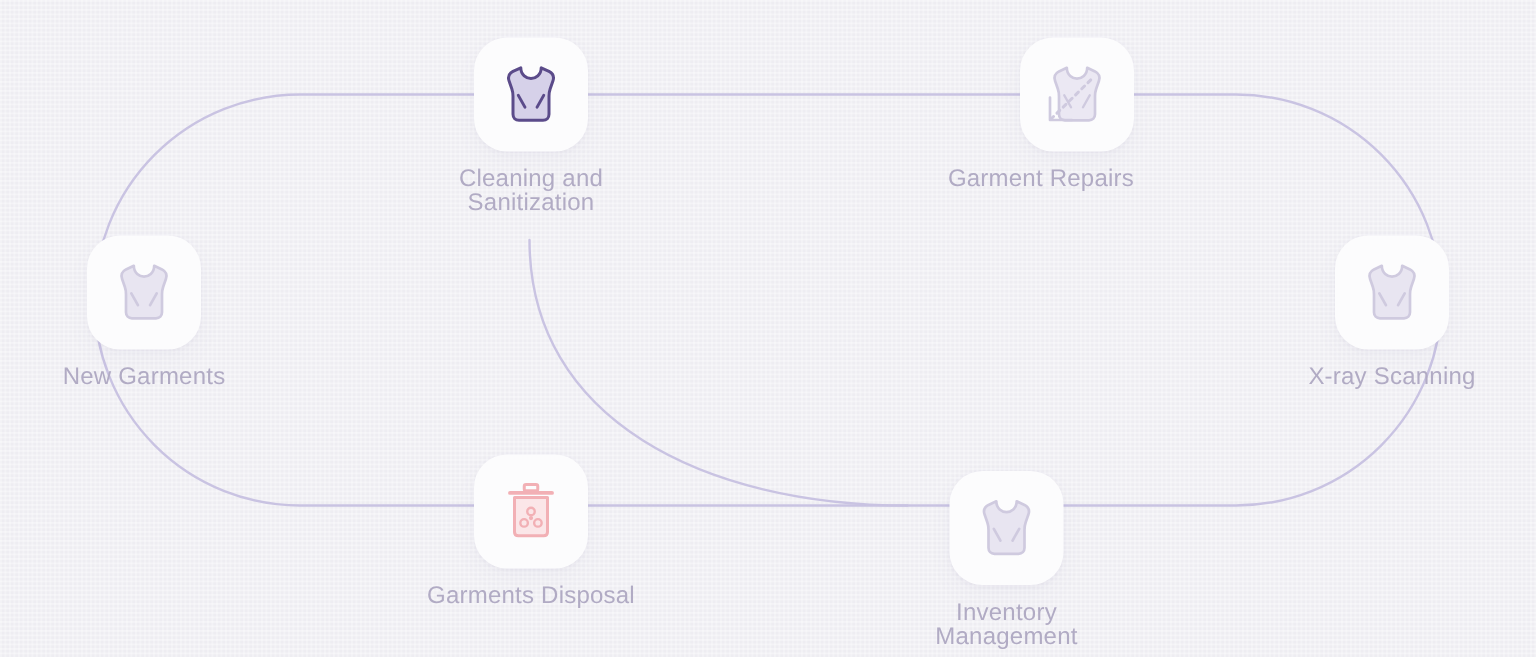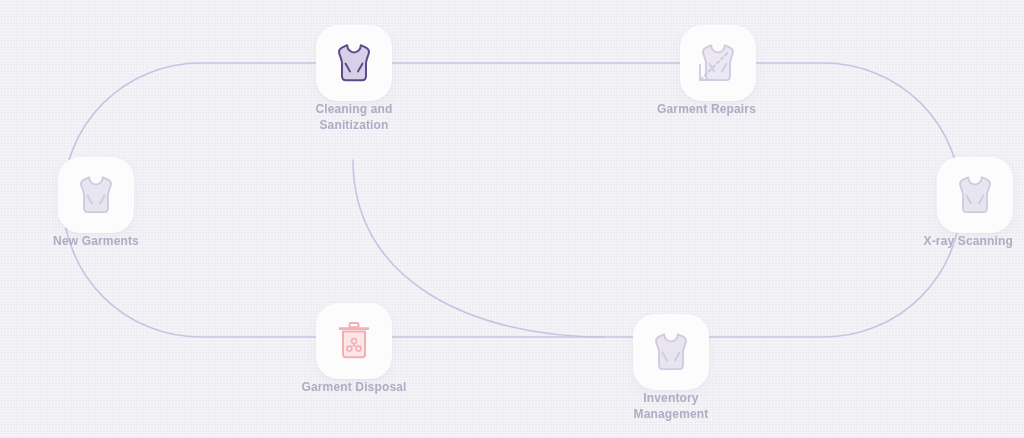--- a/index.html
+++ b/index.html
@@ -53,34 +53,35 @@
                 0 6px 16px rgba(120,110,160,0.045);
     display: flex;
     align-items: center;
     justify-content: center;
     box-sizing: border-box;
   }
 
   .node-card svg { display: block; }
 
   .node-label {
-    font-size: 12px;
+    margin-top: 11px;
+    font-size: 16px;
     line-height: 16px;
     text-align: center;
     color: #b1abc4;
     letter-spacing: 0.15px;
     white-space: pre-line;
-    font-weight: 700;
+    font-weight: 400;
   }
 
   
   #node-new-garments      { left: 96px;  top: 157px; }
   #node-cleaning          { left: 354px; top: 25px;  }
   #node-repairs           { left: 671px; top: 25px; align-items: flex-end;  }
-  #node-xray              { left: 928px; top: 157px; align-items: flex-end; }
+  #node-xray              { left: 928px; top: 157px; }
   #node-disposal          { left: 354px; top: 303px; }
   #node-inventory         { left: 671px; top: 314px; }
 </style>
 </head>
 <body>
 
 <div id="stage">
 
   <svg id="connectors" viewBox="0 0 1024 438">
 
@@ -203,21 +204,21 @@
         <rect x="15.5" y="4.0" width="9" height="4.2" rx="1.2" fill="none" stroke="#f2b0b5" stroke-width="2"></rect>
         <path d="M6.0 9.6 L34.0 9.6" fill="none" stroke="#f2b0b5" stroke-width="2.6" stroke-linecap="round"></path>
         <path d="M9.0 12.6 L31.0 12.6 L31.0 35.6 C31.0 37.2 30.0 38.2 28.4 38.2
                  L11.6 38.2 C10.0 38.2 9.0 37.2 9.0 35.6 Z" fill="#fbe6e8" stroke="#f2b0b5" stroke-width="2" stroke-linejoin="round"></path>
         <circle cx="20" cy="22.0" r="2.5" fill="none" stroke="#f2b0b5" stroke-width="1.6"></circle>
         <circle cx="15.4" cy="29.6" r="2.5" fill="none" stroke="#f2b0b5" stroke-width="1.6"></circle>
         <circle cx="24.6" cy="29.6" r="2.5" fill="none" stroke="#f2b0b5" stroke-width="1.6"></circle>
         <circle cx="20" cy="26.4" r="1.4" fill="#f2b0b5"></circle>
       </svg>
     </div>
-    <div class="node-label">Garment Disposal</div>
+    <div class="node-label">Garments Disposal</div>
   </div>
 
   <div class="node" id="node-inventory">
     <div class="node-card">
       <svg width="40" height="44" viewBox="0 0 40 44">
         <path d="M13.2 4.2
                  C13.2 9.0 17.0 11.4 20.0 11.4
                  C23.0 11.4 26.8 9.0 26.8 4.2
                  L32.0 6.6
                  C34.6 8.0 35.6 10.2 34.6 13.0

